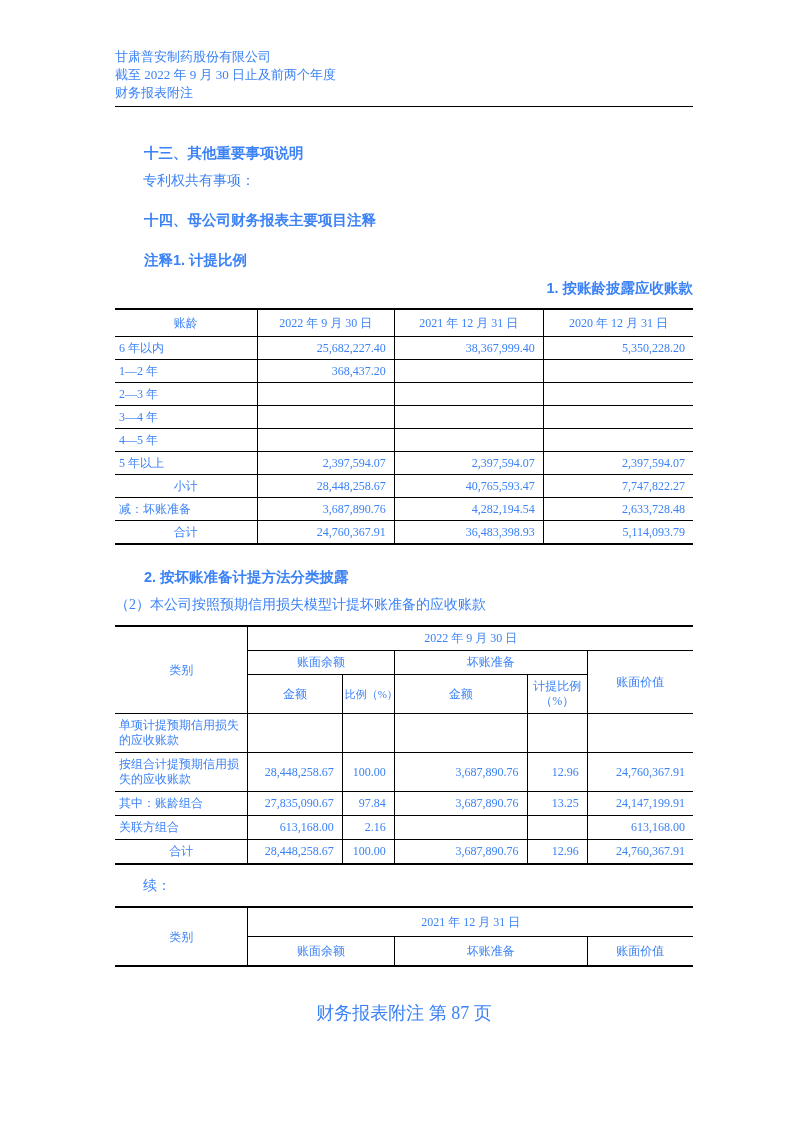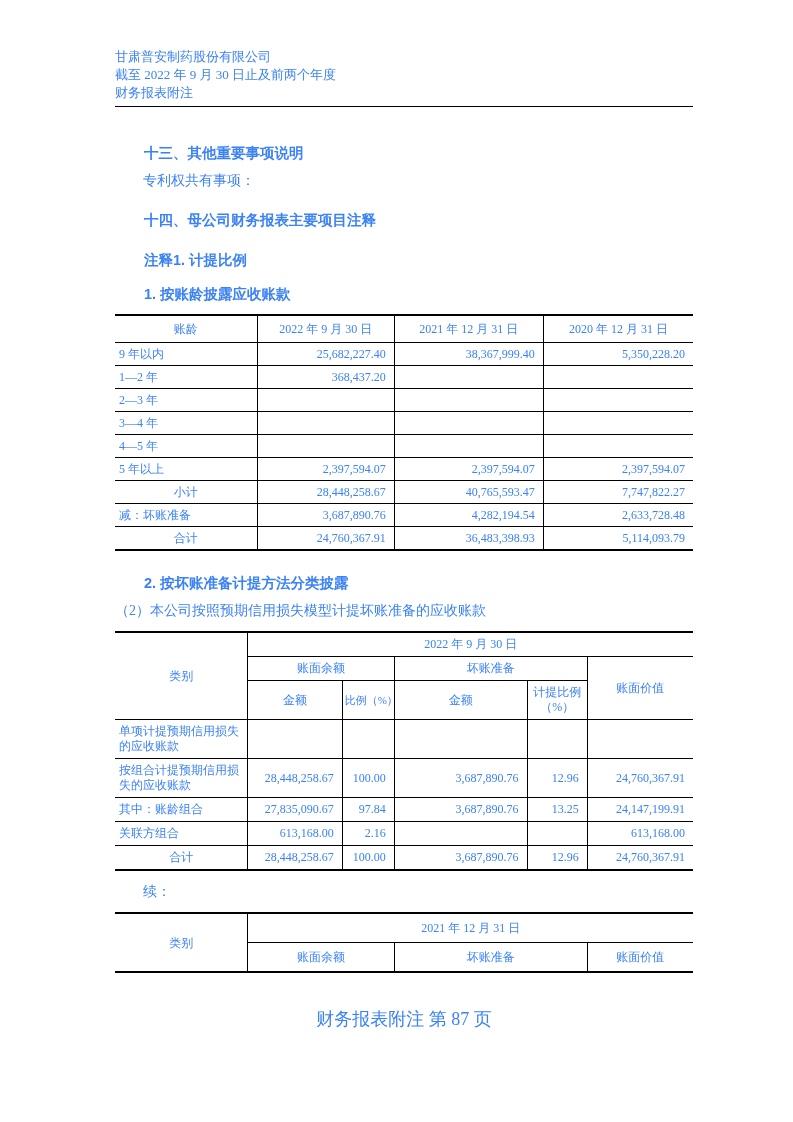--- a/index.html
+++ b/index.html
@@ -19,21 +19,21 @@
     font-weight:700; font-size:14.5px; line-height:28px;
     text-indent:2em; margin:0;
   }
   .body-line { font-size:14px; line-height:28px; text-indent:2em; margin:0; }
   .para { font-size:14px; line-height:28px; text-indent:2em; text-align:justify; margin:0; }
   .no-indent { text-indent:0; }
 
   .mt-sec { margin-top:32px; }
   .mt-14  { margin-top:11px; }
   .mt-note { margin-top:12px; }
-  .mt-sub { margin-top:6px; }
+  .mt-sub { margin-top:0;text-align:right; }
   .mt-method { margin-top:18px; }
   .mt-cont { margin-top:7px; }
 
   table.tbl {
     border-collapse:collapse; table-layout:fixed; width:578px;
     border-top:2px solid #000; border-bottom:2px solid #000;
     font-size:12px; margin-top:6px;
   }
   .tbl th, .tbl td { border:1px solid #000; font-weight:normal; vertical-align:middle; overflow:hidden; }
   .tbl tr > *:first-child { border-left:none; }
@@ -89,21 +89,21 @@
       <thead>
         <tr>
           <th>账龄</th>
           <th>2022 年 9 月 30 日</th>
           <th>2021 年 12 月 31 日</th>
           <th>2020 年 12 月 31 日</th>
         </tr>
       </thead>
       <tbody>
         <tr>
-          <td class="lbl">9 年以内</td>
+          <td class="lbl">6 年以内</td>
           <td class="num">25,682,227.40</td>
           <td class="num">38,367,999.40</td>
           <td class="num">5,350,228.20</td>
         </tr>
         <tr>
           <td class="lbl">1—2 年</td>
           <td class="num">368,437.20</td>
           <td class="num"></td>
           <td class="num"></td>
         </tr>

